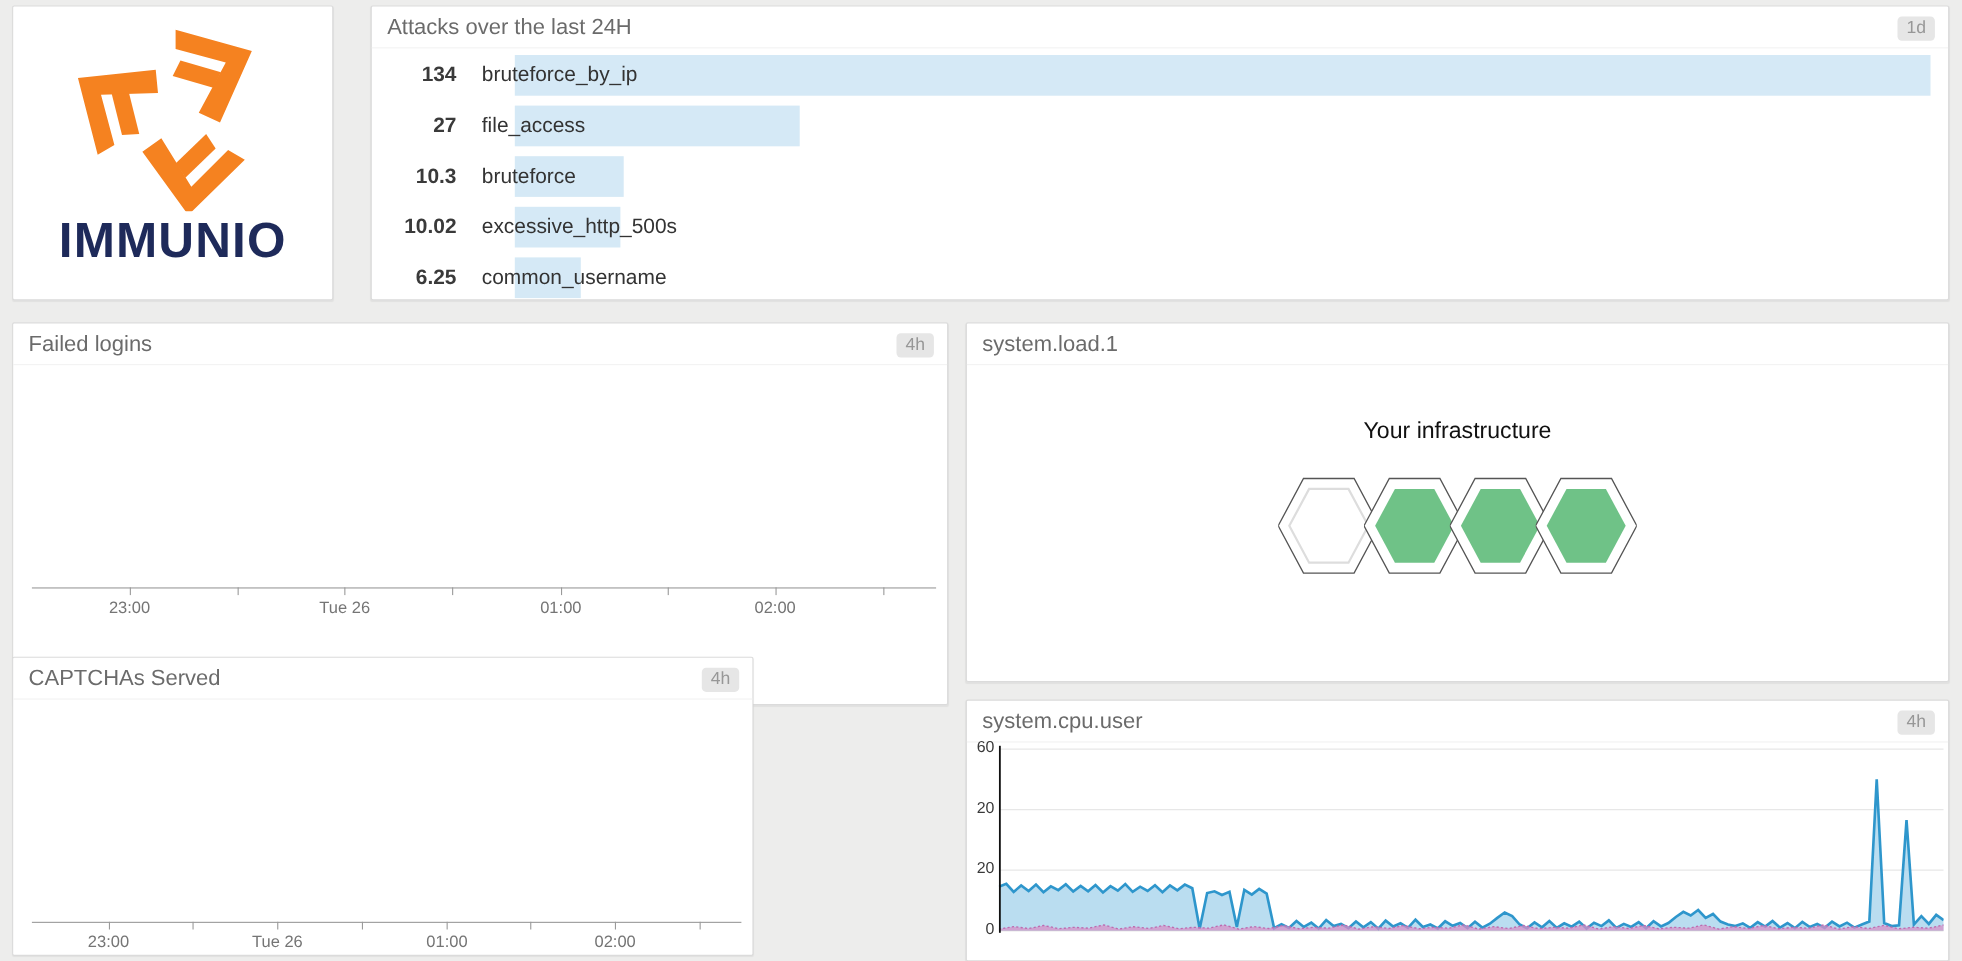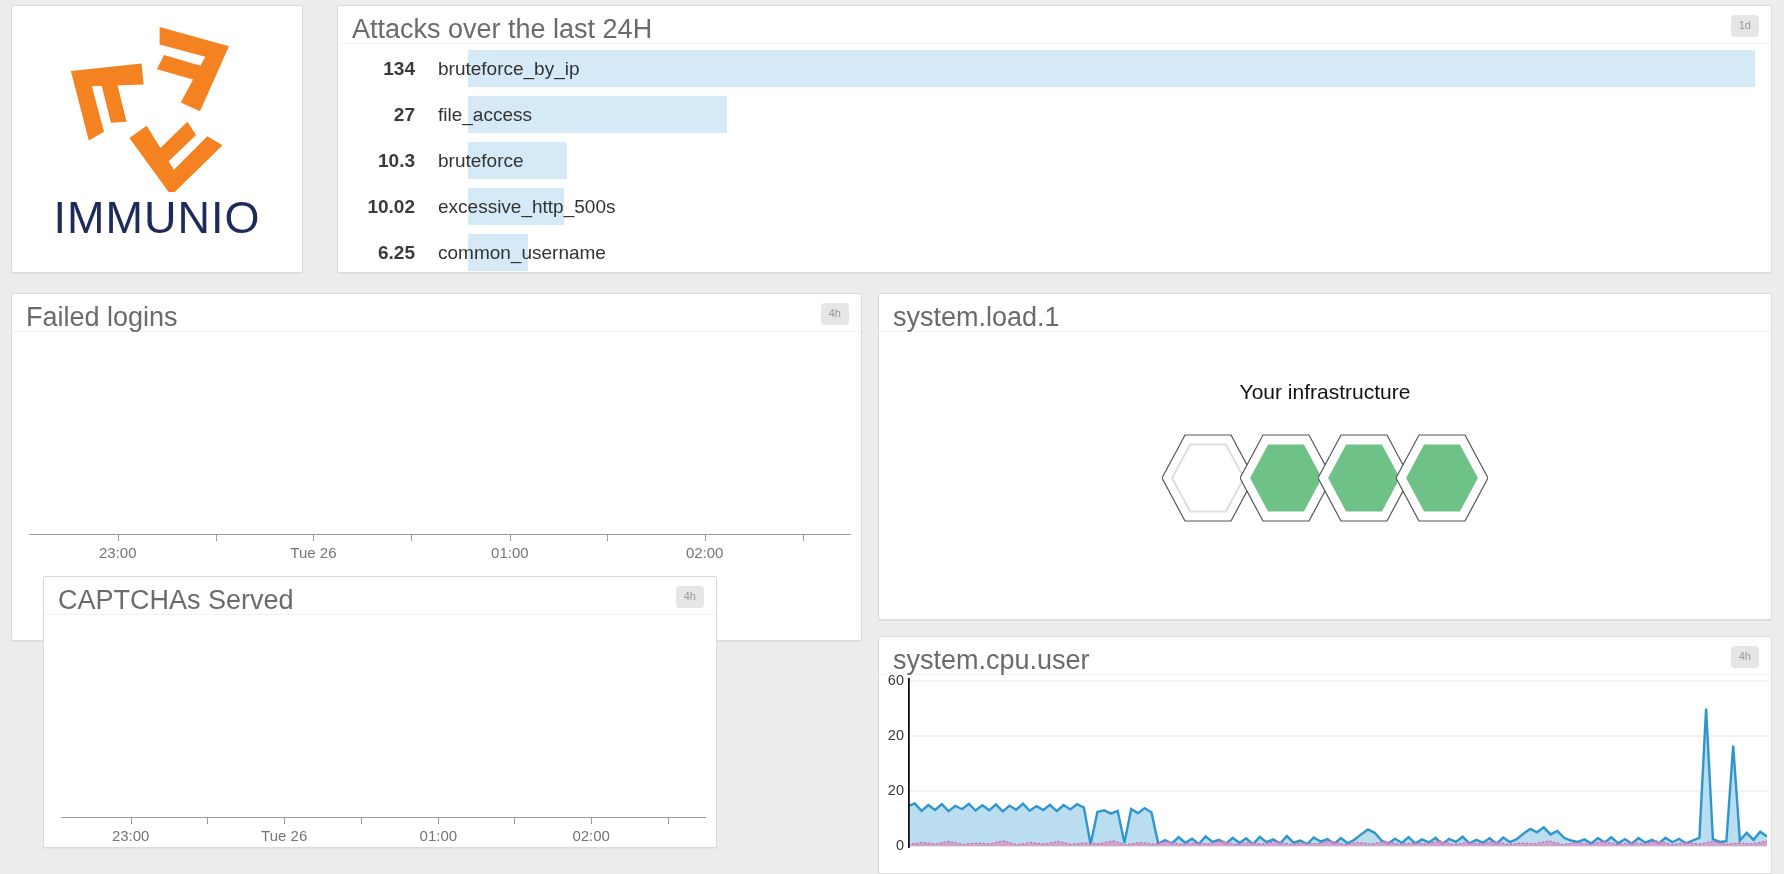--- a/index.html
+++ b/index.html
@@ -2,42 +2,42 @@
 <html><head>
 <meta charset="utf-8">
 <style>
   * { margin:0; padding:0; box-sizing:border-box; }
   html,body { width:1784px; height:874px; overflow:hidden; }
   body { background:#edEDec; font-family:"Liberation Sans","DejaVu Sans",sans-serif; position:relative; }
 
   .panel { position:absolute; background:#fff; border:1px solid #dbdbdb; border-radius:2px;
            box-shadow:0 1px 1px rgba(0,0,0,0.05); }
   .panel-header { position:relative; height:38px; border-bottom:1px solid #f2f2f2; }
-  .panel-title { position:absolute; left:14px; top:8px; font-size:27px; color:#6b6b6b; font-weight:400; white-space:nowrap; }
+  .panel-title { position:absolute; left:14px; top:8px; font-size:20px; color:#6b6b6b; font-weight:400; white-space:nowrap; }
   .tf-badge { position:absolute; right:12px; top:9px; background:#e6e6e6; color:#979797;
-              font-size:11px; padding:2px 8px 3px; border-radius:4px; line-height:17px; }
+              font-size:16px; padding:2px 8px 3px; border-radius:4px; line-height:17px; }
 
   
   #p-logo { left:11px; top:5px; width:292px; height:268px; text-align:center; }
   #logo-shield { margin-top:14px; }
-  .logo-text { font-size:45px; font-weight:normal; color:#1e2a5a; letter-spacing:1px; margin-top:-4px; }
+  .logo-text { font-size:45px; font-weight:bold; color:#1e2a5a; letter-spacing:1px; margin-top:-4px; }
 
   
   #p-attacks { left:337px; top:5px; width:1435px; height:268px; }
   #attack-bars { position:absolute; left:14px; right:16px; top:44px; bottom:4px; }
   .bar-row { display:flex; height:37px; margin-bottom:9px; }
   .bar-val { width:76px; text-align:right; padding-right:13px; font-size:19px; font-weight:bold;
              color:#3a3a3a; line-height:37px; }
   .bar-track { flex:1; position:relative;padding-left:40px; }
   .bar-fill { height:100%; background:#d5e9f6; }
   .bar-label { position:absolute; left:10px; top:0; line-height:37px; font-size:19px; color:#333; white-space:nowrap; }
 
   
   #p-failed   { left:11px; top:293px; width:851px; height:348px; }
-  #p-captchas { left:11px; top:576px; width:674px; height:272px;margin-left:32px; }
+  #p-captchas { left:11px; top:597px; width:674px; height:272px; }
   .time-axis { position:absolute; left:17px; right:10px; top:240px; height:1px; background:#9a9a9a; }
   .time-tick { position:absolute; top:0; width:1px; height:7px; background:#9a9a9a; }
   .time-label { position:absolute; top:10px; transform:translateX(-50%); font-size:15px; color:#757575; white-space:nowrap; }
 
   
   #p-load { left:878px; top:293px; width:894px; height:327px; }
   .infra-label { position:absolute; left:0; right:0; top:86px; text-align:center; font-size:21px; color:#111; }
   #hex-row { position:absolute; left:0; right:0; top:139px; display:flex; justify-content:center; }
   .hex { width:92px; height:90px; margin-left:-14px; }
   .hex:first-child { margin-left:0; }

